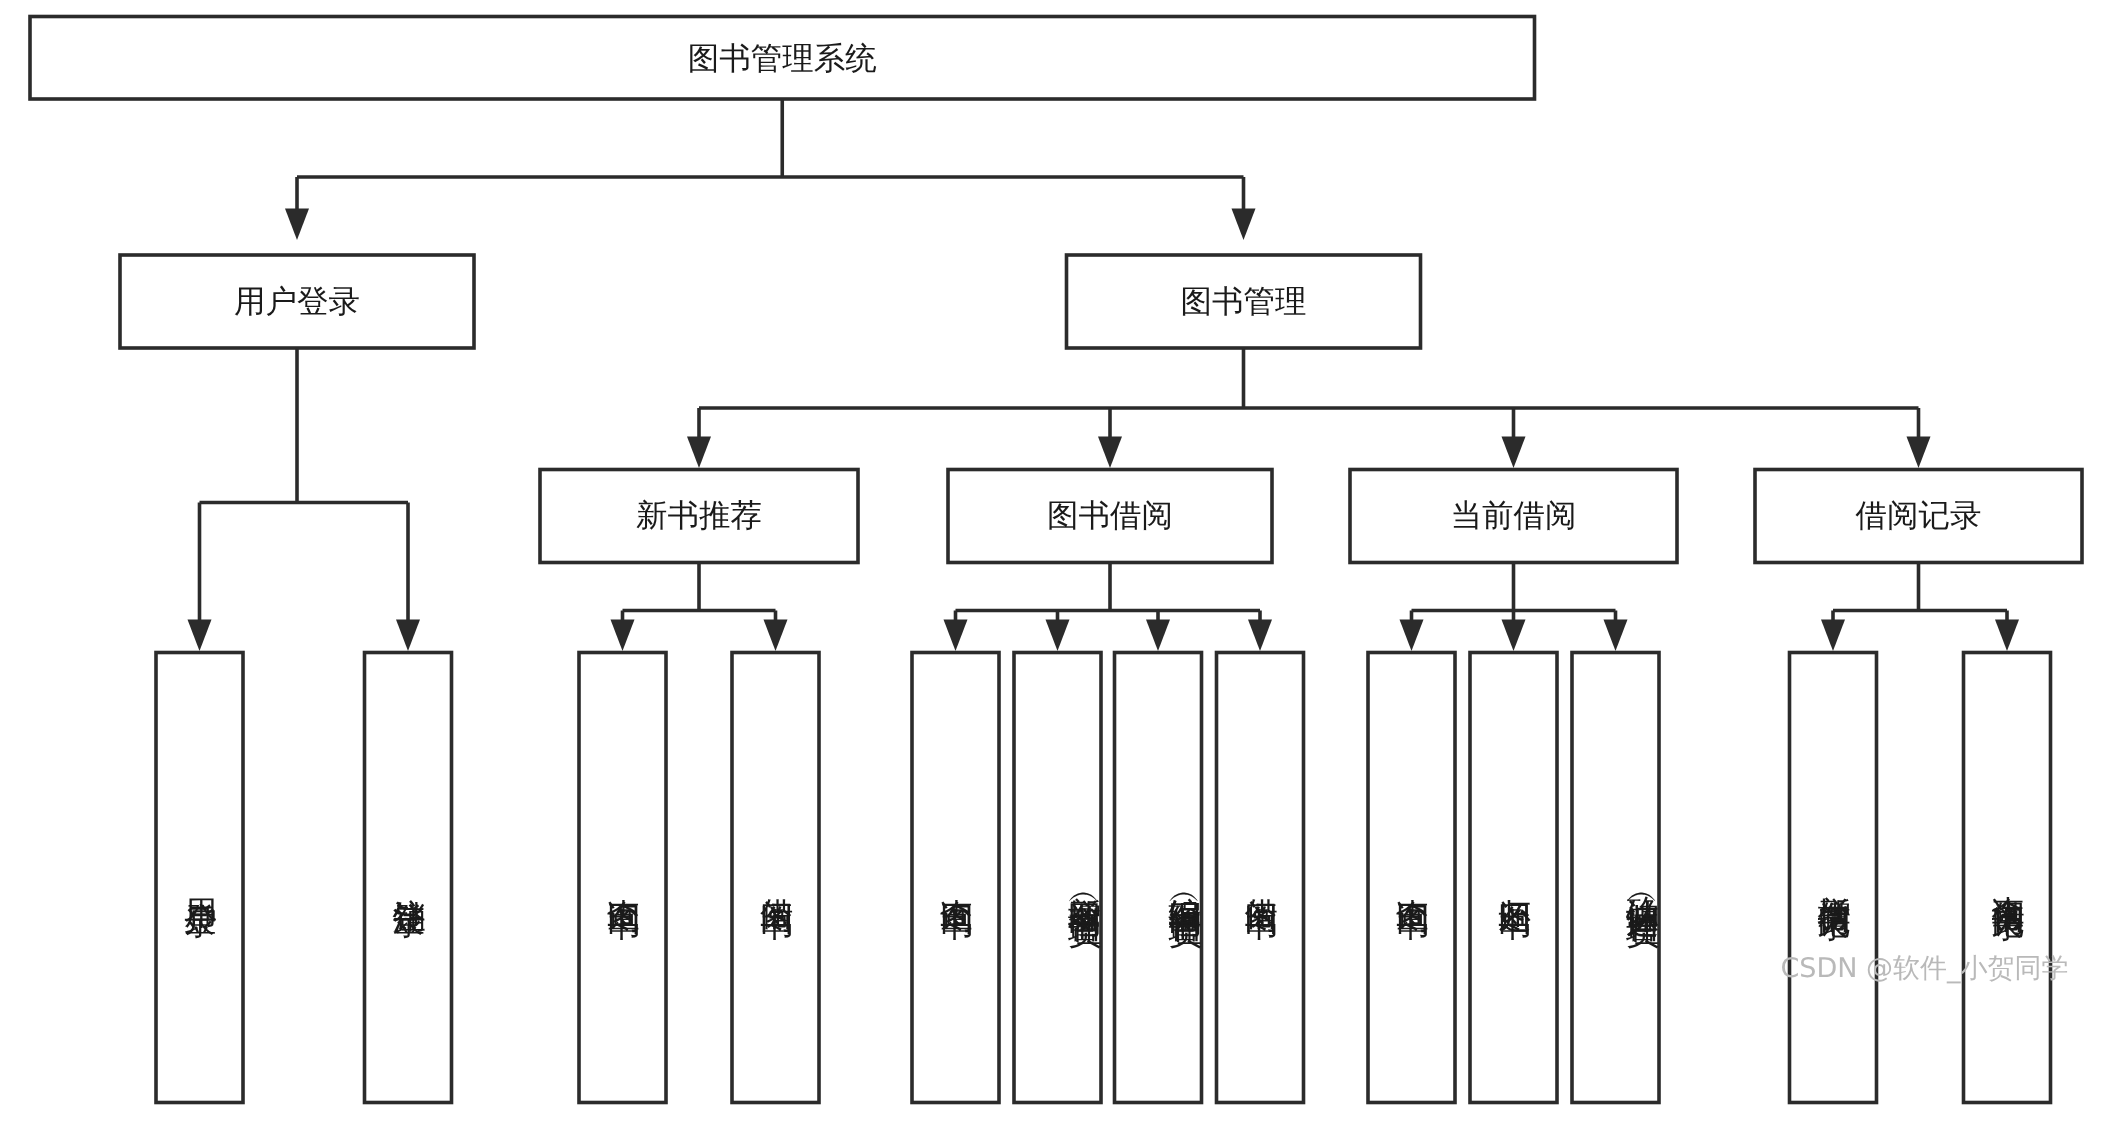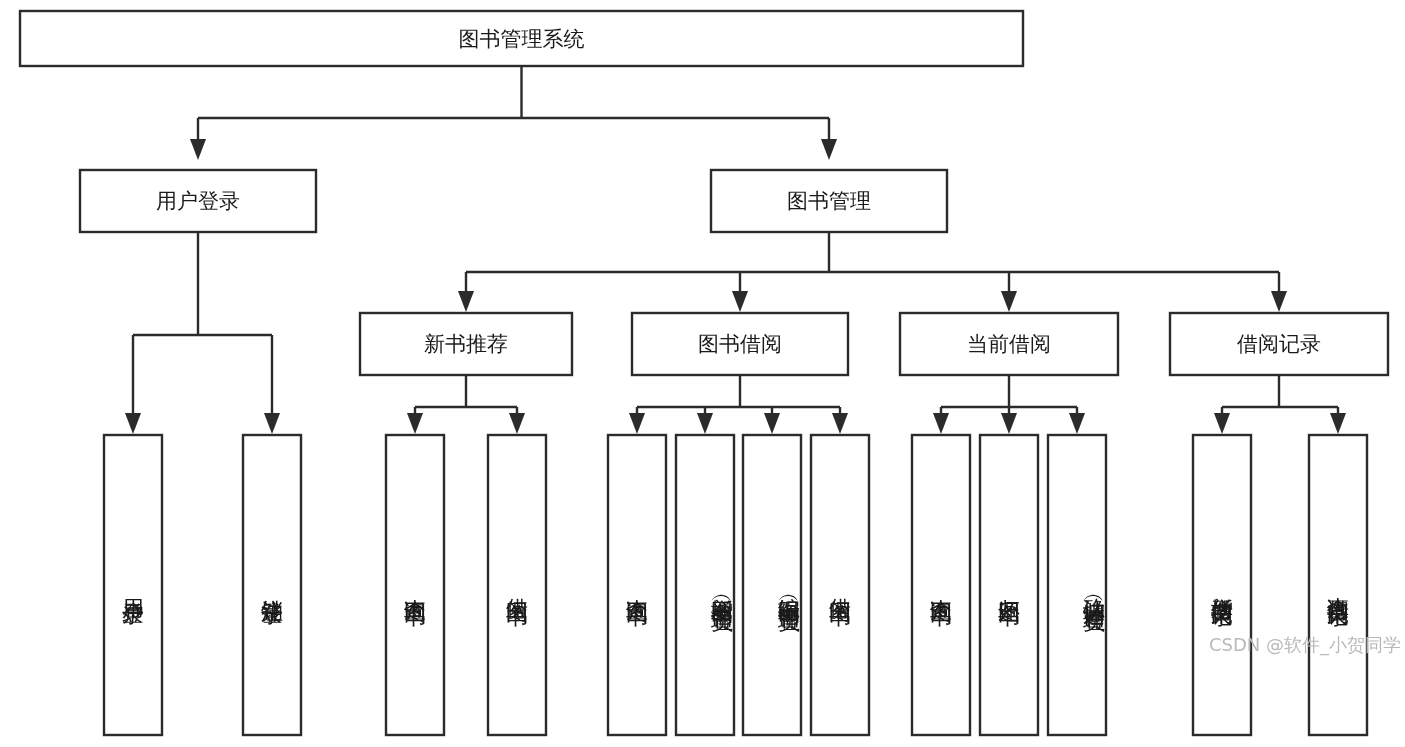--- a/index.html
+++ b/index.html
@@ -58,21 +58,21 @@
     color: #1a1a1a;
     letter-spacing: 2px;
     display: flex;
     align-items: center;
     justify-content: center;
     white-space: nowrap;
     pointer-events: none;
   }
   #watermark {
     position: absolute;
-    right: 4px;
+    right: 26px;
     bottom: 4px;
     font-family: "DejaVu Sans", "Liberation Sans", sans-serif;
     font-size: 18px;
     color: #b9b9b9;
     white-space: nowrap;
     pointer-events: none;
   }
 </style>
 </head>
 <body>

